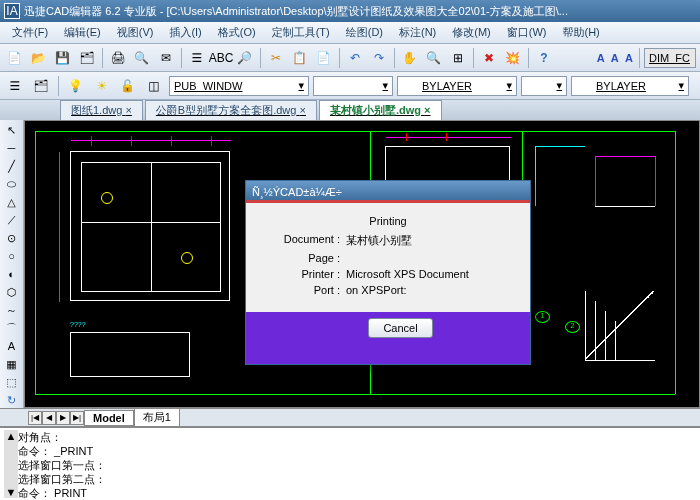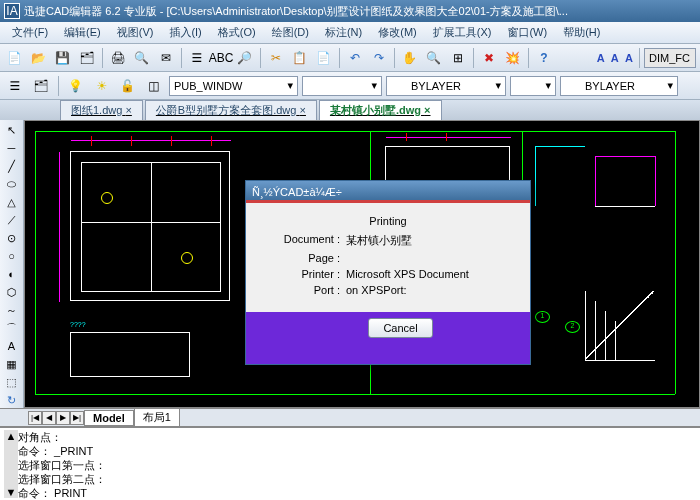--- a/index.html
+++ b/index.html
@@ -5,21 +5,21 @@
 * { margin:0; padding:0; box-sizing:border-box; font-family:"Microsoft YaHei","SimSun",Arial,sans-serif; font-size:11px; }
 body { width:700px; height:500px; overflow:hidden; background:#4a6a8a; position:relative; }
 .titlebar { height:22px; background:linear-gradient(#5a8ab8,#3a6a98); color:#fff; display:flex; align-items:center; padding:0 4px; gap:4px; }
 .titlebar .appicon { width:16px; height:16px; background:#2a5a8a; border:1px solid #fff; display:flex; align-items:center; justify-content:center; color:#fff; font-size:12px; }
 .menubar { height:22px; background:linear-gradient(#f5f8fc,#dce6f2); border-bottom:1px solid #a0b0c0; display:flex; align-items:center; padding:0 4px; }
 .menubar span { padding:2px 8px; color:#1a3a5a; cursor:pointer; }
 .toolbar { height:28px; background:linear-gradient(#f0f4fa,#d8e2ee); border-bottom:1px solid #a0b0c0; display:flex; align-items:center; padding:0 4px; gap:2px; }
 .tbtn { width:22px; height:22px; border:1px solid transparent; display:flex; align-items:center; justify-content:center; cursor:pointer; font-size:12px; border-radius:3px; }
 .sep { width:1px; height:20px; background:#a0b0c0; margin:0 2px; }
 .propbar { height:28px; background:linear-gradient(#f0f4fa,#d8e2ee); border-bottom:1px solid #a0b0c0; display:flex; align-items:center; padding:0 4px; gap:4px; }
-.combo { height:20px; background:#fff; border:1px solid #8a9ab0; padding:0 4px; display:flex; align-items:center; justify-content:space-between; }
+.combo { height:20px; background:#fff; border:1px solid #8a9ab0; padding:0 4px; display:flex; align-items:center; justify-content:space-between;text-decoration:underline; }
 .tabbar { height:20px; background:linear-gradient(#d8e2ee,#c0ccda); display:flex; align-items:flex-end; padding-left:60px;text-decoration:underline; }
 .tab { background:#e8eef6; border:1px solid #8a9ab0; border-bottom:none; padding:2px 10px; margin-right:2px; color:#2a4a6a; cursor:pointer; font-size:11px; }
 .tab.active { background:#fff; color:#1a7a3a; font-weight:bold; }
 .workarea { position:relative; height:288px; display:flex; }
 .lefttools { width:24px; background:linear-gradient(90deg,#f0f4fa,#d8e2ee); border-right:1px solid #a0b0c0; display:flex; flex-direction:column; align-items:center; padding-top:2px; gap:2px; }
 .ltbtn { width:20px; height:20px; cursor:pointer; display:flex; align-items:center; justify-content:center; }
 .canvas { flex:1; background:#000; position:relative; overflow:hidden; border:1px solid #888; }
 .layouttabs { height:18px; background:#e0e6ee; display:flex; align-items:center; padding-left:28px; gap:0; border-top:1px solid #888; }
 .navbtn { width:14px; height:14px; border:1px solid #888; background:#f0f0f0; display:flex; align-items:center; justify-content:center; font-size:8px; cursor:pointer; }
 .ltab { padding:1px 8px; border:1px solid #888; background:#fff; font-size:11px; cursor:pointer; }
@@ -46,24 +46,24 @@
   <div class="appicon">IA</div>
   <span style="white-space:nowrap;overflow:hidden;">迅捷CAD编辑器 6.2 专业版  -  [C:\Users\Administrator\Desktop\别墅设计图纸及效果图大全02\01-方案及施工图\...</span>
 </div>
 
 <div class="menubar">
   <span>文件(F)</span>
   <span>编辑(E)</span>
   <span>视图(V)</span>
   <span>插入(I)</span>
   <span>格式(O)</span>
+  <span>定制工具(T)</span>
   <span>绘图(D)</span>
   <span>标注(N)</span>
   <span>修改(M)</span>
-  <span>扩展工具(X)</span>
   <span>窗口(W)</span>
   <span>帮助(H)</span>
 </div>
 
 <div class="toolbar">
   <div class="tbtn">📄</div>
   <div class="tbtn">📂</div>
   <div class="tbtn">💾</div>
   <div class="tbtn">🗂</div>
   <div class="sep"></div>
@@ -99,21 +99,21 @@
 </div>
 
 <div class="propbar">
   <div class="tbtn">☰</div>
   <div class="tbtn">🗂</div>
   <div class="sep"></div>
   <div class="tbtn" style="color:#e0c000">💡</div>
   <div class="tbtn" style="color:#e0c000">☀</div>
   <div class="tbtn">🔓</div>
   <div class="tbtn">◫</div>
-  <div class="combo" style="width:129px">
+  <div class="combo" style="width:140px">
       <span>PUB_WINDW</span>
       <span>▾</span>
     </div>
   <div class="combo" style="width:80px">
       <span></span>
       <span>▾</span>
     </div>
   <div class="combo" style="width:120px">
       <span style="margin-left:20px">BYLAYER</span>
       <span>▾</span>

